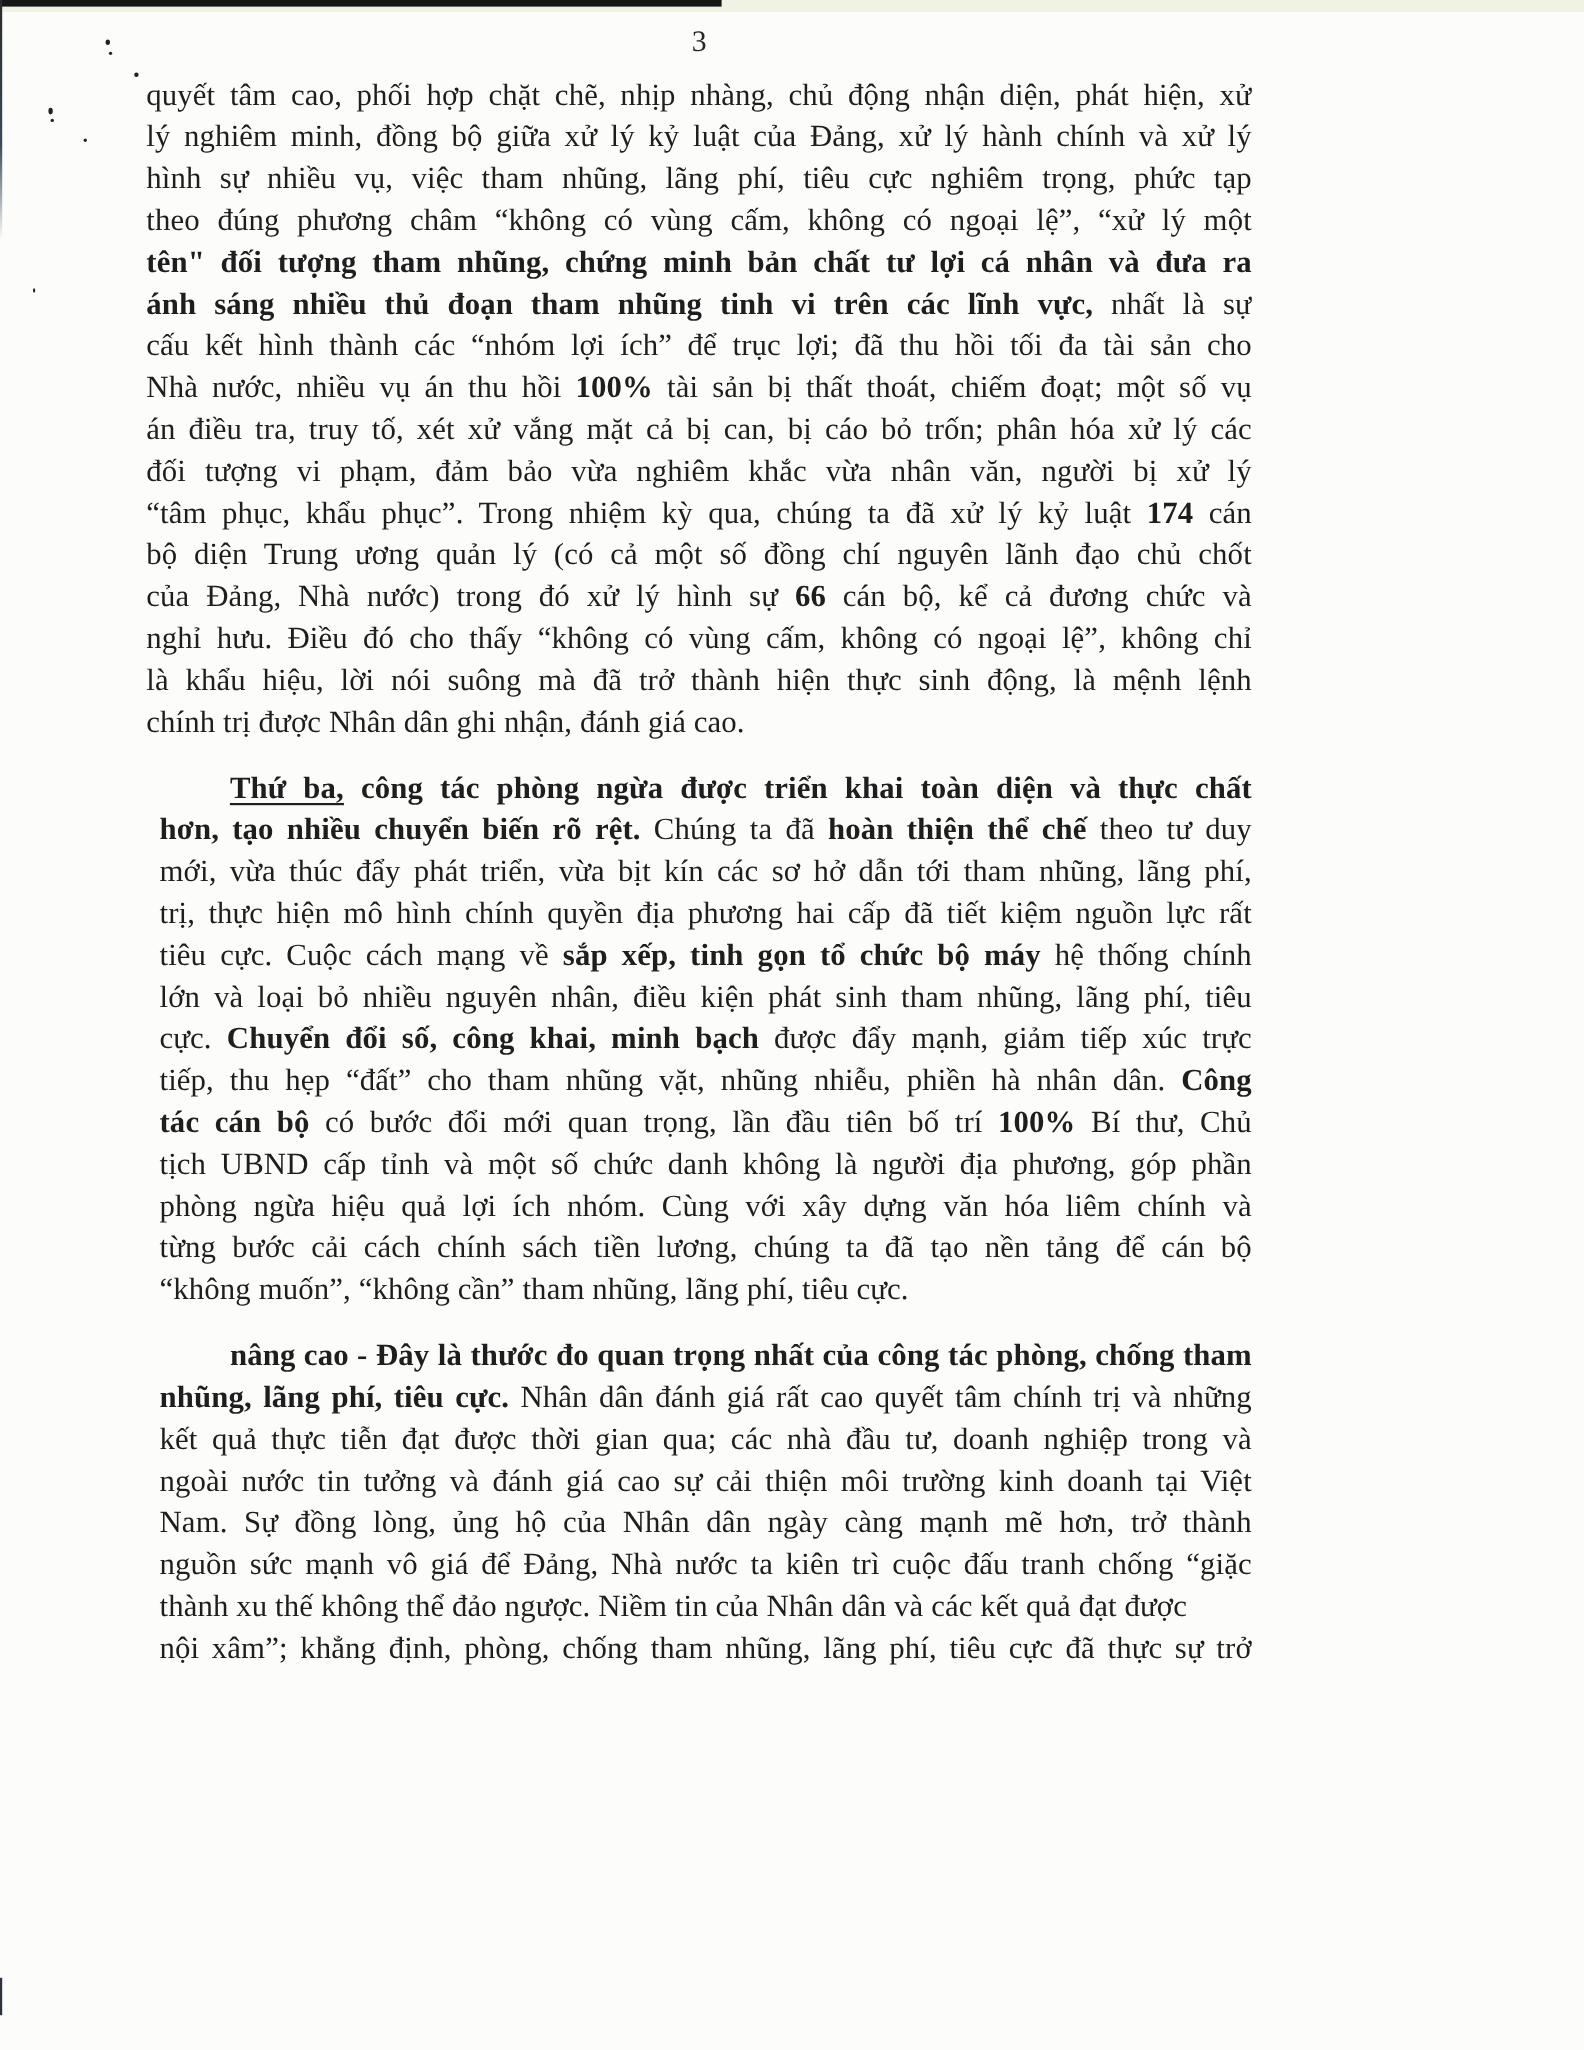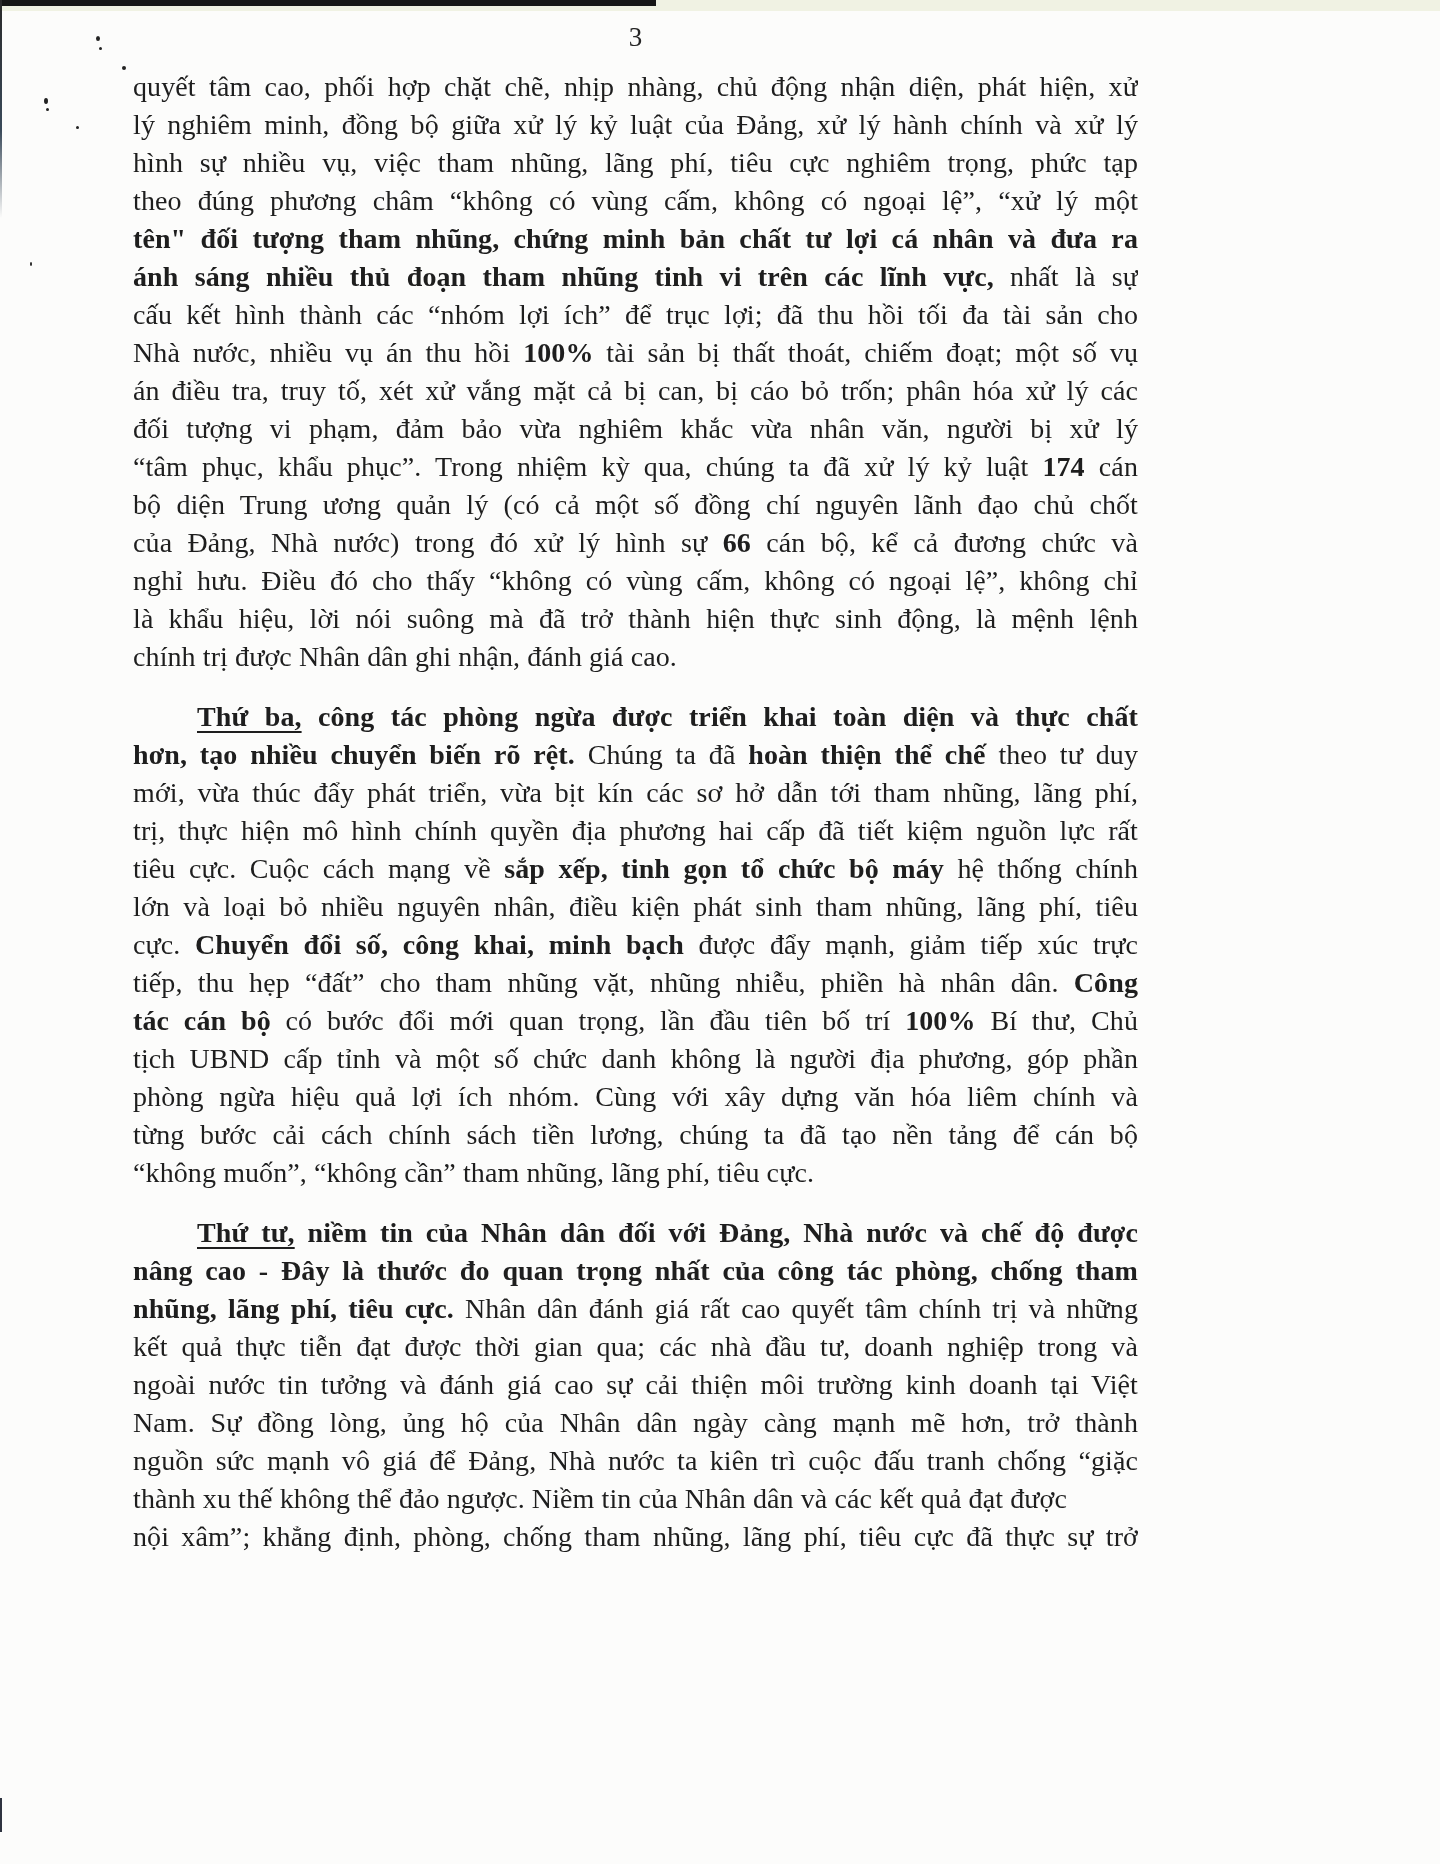--- a/index.html
+++ b/index.html
@@ -29,21 +29,21 @@
     position:absolute;top:18px;left:133px;width:1005px;
     text-align:center;font-size:27px;line-height:38px;color:#262626;
   }
   
   .doc{
     position:absolute;top:68px;left:133px;width:1005px;
     font-size:28px;line-height:38px;
     letter-spacing:0.1px;
   }
   .para{margin:0;}
-  .para + .para{margin-top:22px;}
+  .para + .para{margin-top:22px;margin-left:12px;}
   .para.indent .line:first-child{padding-left:64px;}
   .line{
     height:38px;overflow:hidden;
     text-align:justify;text-align-last:justify;
     white-space:normal;
   }
   .line.last{text-align-last:left;}
   .it{}
   .bd{font-weight:700;}
   .ul{text-decoration:underline;text-decoration-thickness:2px;text-underline-offset:5px;}
@@ -94,21 +94,20 @@
         <div class="line"><span>lớn và loại bỏ nhiều nguyên nhân, điều kiện phát sinh tham nhũng, lãng phí, tiêu</span></div>
         <div class="line"><span>cực. </span><span class="bd">Chuyển đổi số, công khai, minh bạch</span><span> được đẩy mạnh, giảm tiếp xúc trực</span></div>
         <div class="line"><span>tiếp, thu hẹp “đất” cho tham nhũng vặt, nhũng nhiễu, phiền hà nhân dân. </span><span class="bd">Công</span></div>
         <div class="line"><span class="bd">tác cán bộ</span><span> có bước đổi mới quan trọng, lần đầu tiên bố trí </span><span class="bd">100%</span><span> Bí thư, Chủ</span></div>
         <div class="line"><span>tịch UBND cấp tỉnh và một số chức danh không là người địa phương, góp phần</span></div>
         <div class="line"><span>phòng ngừa hiệu quả lợi ích nhóm. Cùng với xây dựng văn hóa liêm chính và</span></div>
         <div class="line"><span>từng bước cải cách chính sách tiền lương, chúng ta đã tạo nền tảng để cán bộ</span></div>
         <div class="line last"><span class="it">“không muốn”</span><span>, </span><span class="it">“không cần”</span><span> tham nhũng, lãng phí, tiêu cực.</span></div>
       </div>
       <div class="para indent">
-        <div class="line"><span class="bd it ul">Thứ tư,</span><span class="bd it"> niềm tin của Nhân dân đối với Đảng, Nhà nước và chế độ được</span></div>
         <div class="line"><span class="bd it">nâng cao - Đây là thước đo quan trọng nhất của công tác phòng, chống tham</span></div>
         <div class="line"><span class="bd it">nhũng, lãng phí, tiêu cực.</span><span> Nhân dân đánh giá rất cao quyết tâm chính trị và những</span></div>
         <div class="line"><span>kết quả thực tiễn đạt được thời gian qua; các nhà đầu tư, doanh nghiệp trong và</span></div>
         <div class="line"><span>ngoài nước tin tưởng và đánh giá cao sự cải thiện môi trường kinh doanh tại Việt</span></div>
         <div class="line"><span>Nam. Sự đồng lòng, ủng hộ của Nhân dân ngày càng mạnh mẽ hơn, trở thành</span></div>
         <div class="line"><span>nguồn sức mạnh vô giá để Đảng, Nhà nước ta kiên trì cuộc đấu tranh chống </span><span class="it">“giặc</span></div>
         <div class="line last"><span>thành xu thế không thể đảo ngược. Niềm tin của Nhân dân và các kết quả đạt được</span></div>
         <div class="line"><span class="it">nội xâm”</span><span>; khẳng định, phòng, chống tham nhũng, lãng phí, tiêu cực đã thực sự trở</span></div>
       </div>
     </div>

